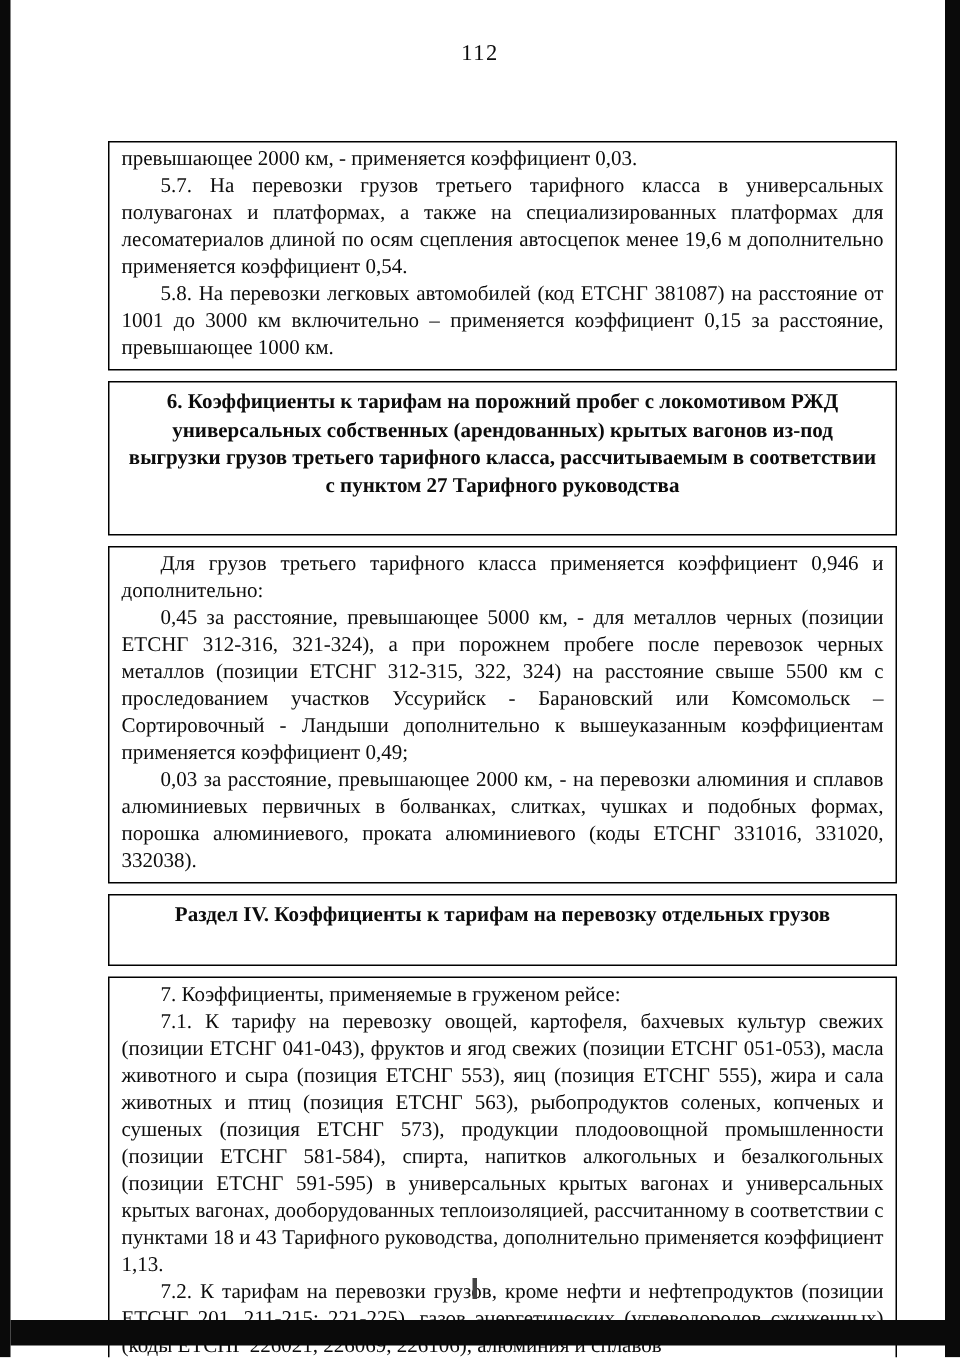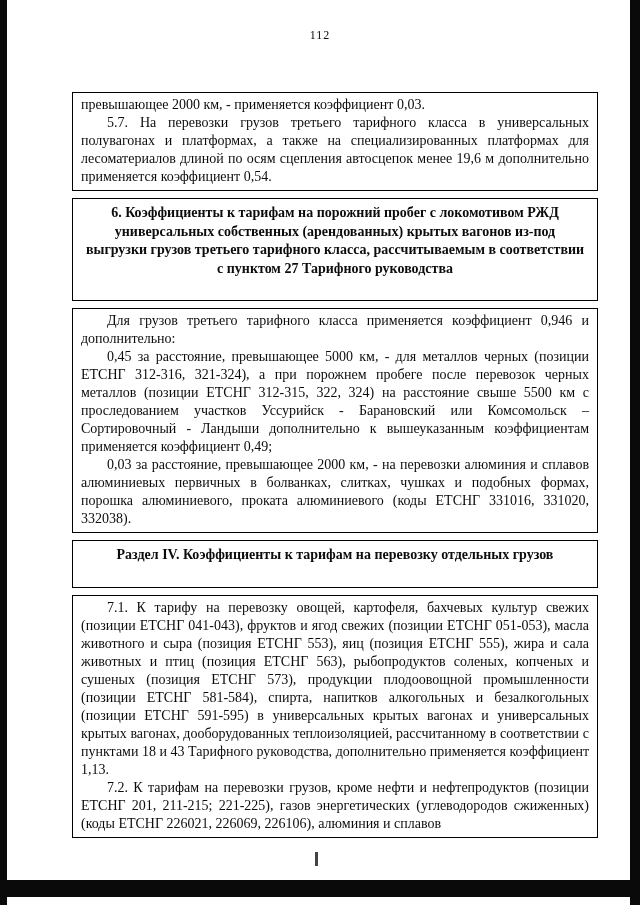--- a/index.html
+++ b/index.html
@@ -33,21 +33,21 @@
     left: 315px;
     top: 852px;
     width: 3px;
     height: 14px;
     background: #444;
   }
   .page-number {
     text-align: center;
     padding-top: 28px;
     padding-bottom: 16px;
-    font-size: 12px;
+    font-size: 15px;
     letter-spacing: 1px;
   }
   .content {
     margin-left: 72px;
     width: 526px;
     box-sizing: border-box;
     margin-top: 33px;
   }
   .box {
     border: 1.5px solid #000;
@@ -75,37 +75,39 @@
 
 <div class="page">
 
   <div class="page-number">112</div>
 
   <div class="content">
 
     <div class="box">
       <p>превышающее 2000 км, - применяется коэффициент 0,03.</p>
       <p class="indent">5.7. На перевозки грузов третьего тарифного класса в универсальных полувагонах и платформах, а также на специализированных платформах для лесоматериалов длиной по осям сцепления автосцепок менее 19,6 м дополнительно применяется коэффициент 0,54.</p>
+      <p class="indent">5.8. На перевозки легковых автомобилей (код ЕТСНГ 381087) на расстояние от 1001 до 3000 км включительно – применяется коэффициент 0,15 за расстояние, превышающее 1000 км.</p>
     </div>
 
     <div class="box heading-box">
       <p>6. Коэффициенты к тарифам на порожний пробег с локомотивом РЖД универсальных собственных (арендованных) крытых вагонов из-под выгрузки грузов третьего тарифного класса, рассчитываемым в соответствии с пунктом 27 Тарифного руководства</p>
     </div>
 
     <div class="box">
       <p class="indent">Для грузов третьего тарифного класса применяется коэффициент 0,946 и дополнительно:</p>
       <p class="indent">0,45 за расстояние, превышающее 5000 км, - для металлов черных (позиции ЕТСНГ 312-316, 321-324), а при порожнем пробеге после перевозок черных металлов (позиции ЕТСНГ 312-315, 322, 324) на расстояние свыше 5500 км с проследованием участков Уссурийск - Барановский или Комсомольск – Сортировочный - Ландыши дополнительно к вышеуказанным коэффициентам применяется коэффициент 0,49;</p>
       <p class="indent">0,03 за расстояние, превышающее 2000 км, - на перевозки алюминия и сплавов алюминиевых первичных в болванках, слитках, чушках и подобных формах, порошка алюминиевого, проката алюминиевого (коды ЕТСНГ 331016, 331020, 332038).</p>
     </div>
 
     <div class="box heading-box">
       <p>Раздел IV. Коэффициенты к тарифам на перевозку отдельных грузов</p>
     </div>
 
     <div class="box">
+      <p class="indent">7. Коэффициенты, применяемые в груженом рейсе:</p>
       <p class="indent">7.1. К тарифу на перевозку овощей, картофеля, бахчевых культур свежих (позиции ЕТСНГ 041-043), фруктов и ягод свежих (позиции ЕТСНГ 051-053), масла животного и сыра (позиция ЕТСНГ 553), яиц (позиция ЕТСНГ 555), жира и сала животных и птиц (позиция ЕТСНГ 563), рыбопродуктов соленых, копченых и сушеных (позиция ЕТСНГ 573), продукции плодоовощной промышленности (позиции ЕТСНГ 581-584), спирта, напитков алкогольных и безалкогольных (позиции ЕТСНГ 591-595) в универсальных крытых вагонах и универсальных крытых вагонах, дооборудованных теплоизоляцией, рассчитанному в соответствии с пунктами 18 и 43 Тарифного руководства, дополнительно применяется коэффициент 1,13.</p>
       <p class="indent">7.2. К тарифам на перевозки грузов, кроме нефти и нефтепродуктов (позиции ЕТСНГ 201, 211-215; 221-225), газов энергетических (углеводородов сжиженных) (коды ЕТСНГ 226021, 226069, 226106), алюминия и сплавов</p>
     </div>
 
   </div>
 
   <div class="scan-edge left"></div>
   <div class="scan-edge right"></div>
   <div class="scan-bar-bottom"></div>
   <div class="scan-artifact"></div>

